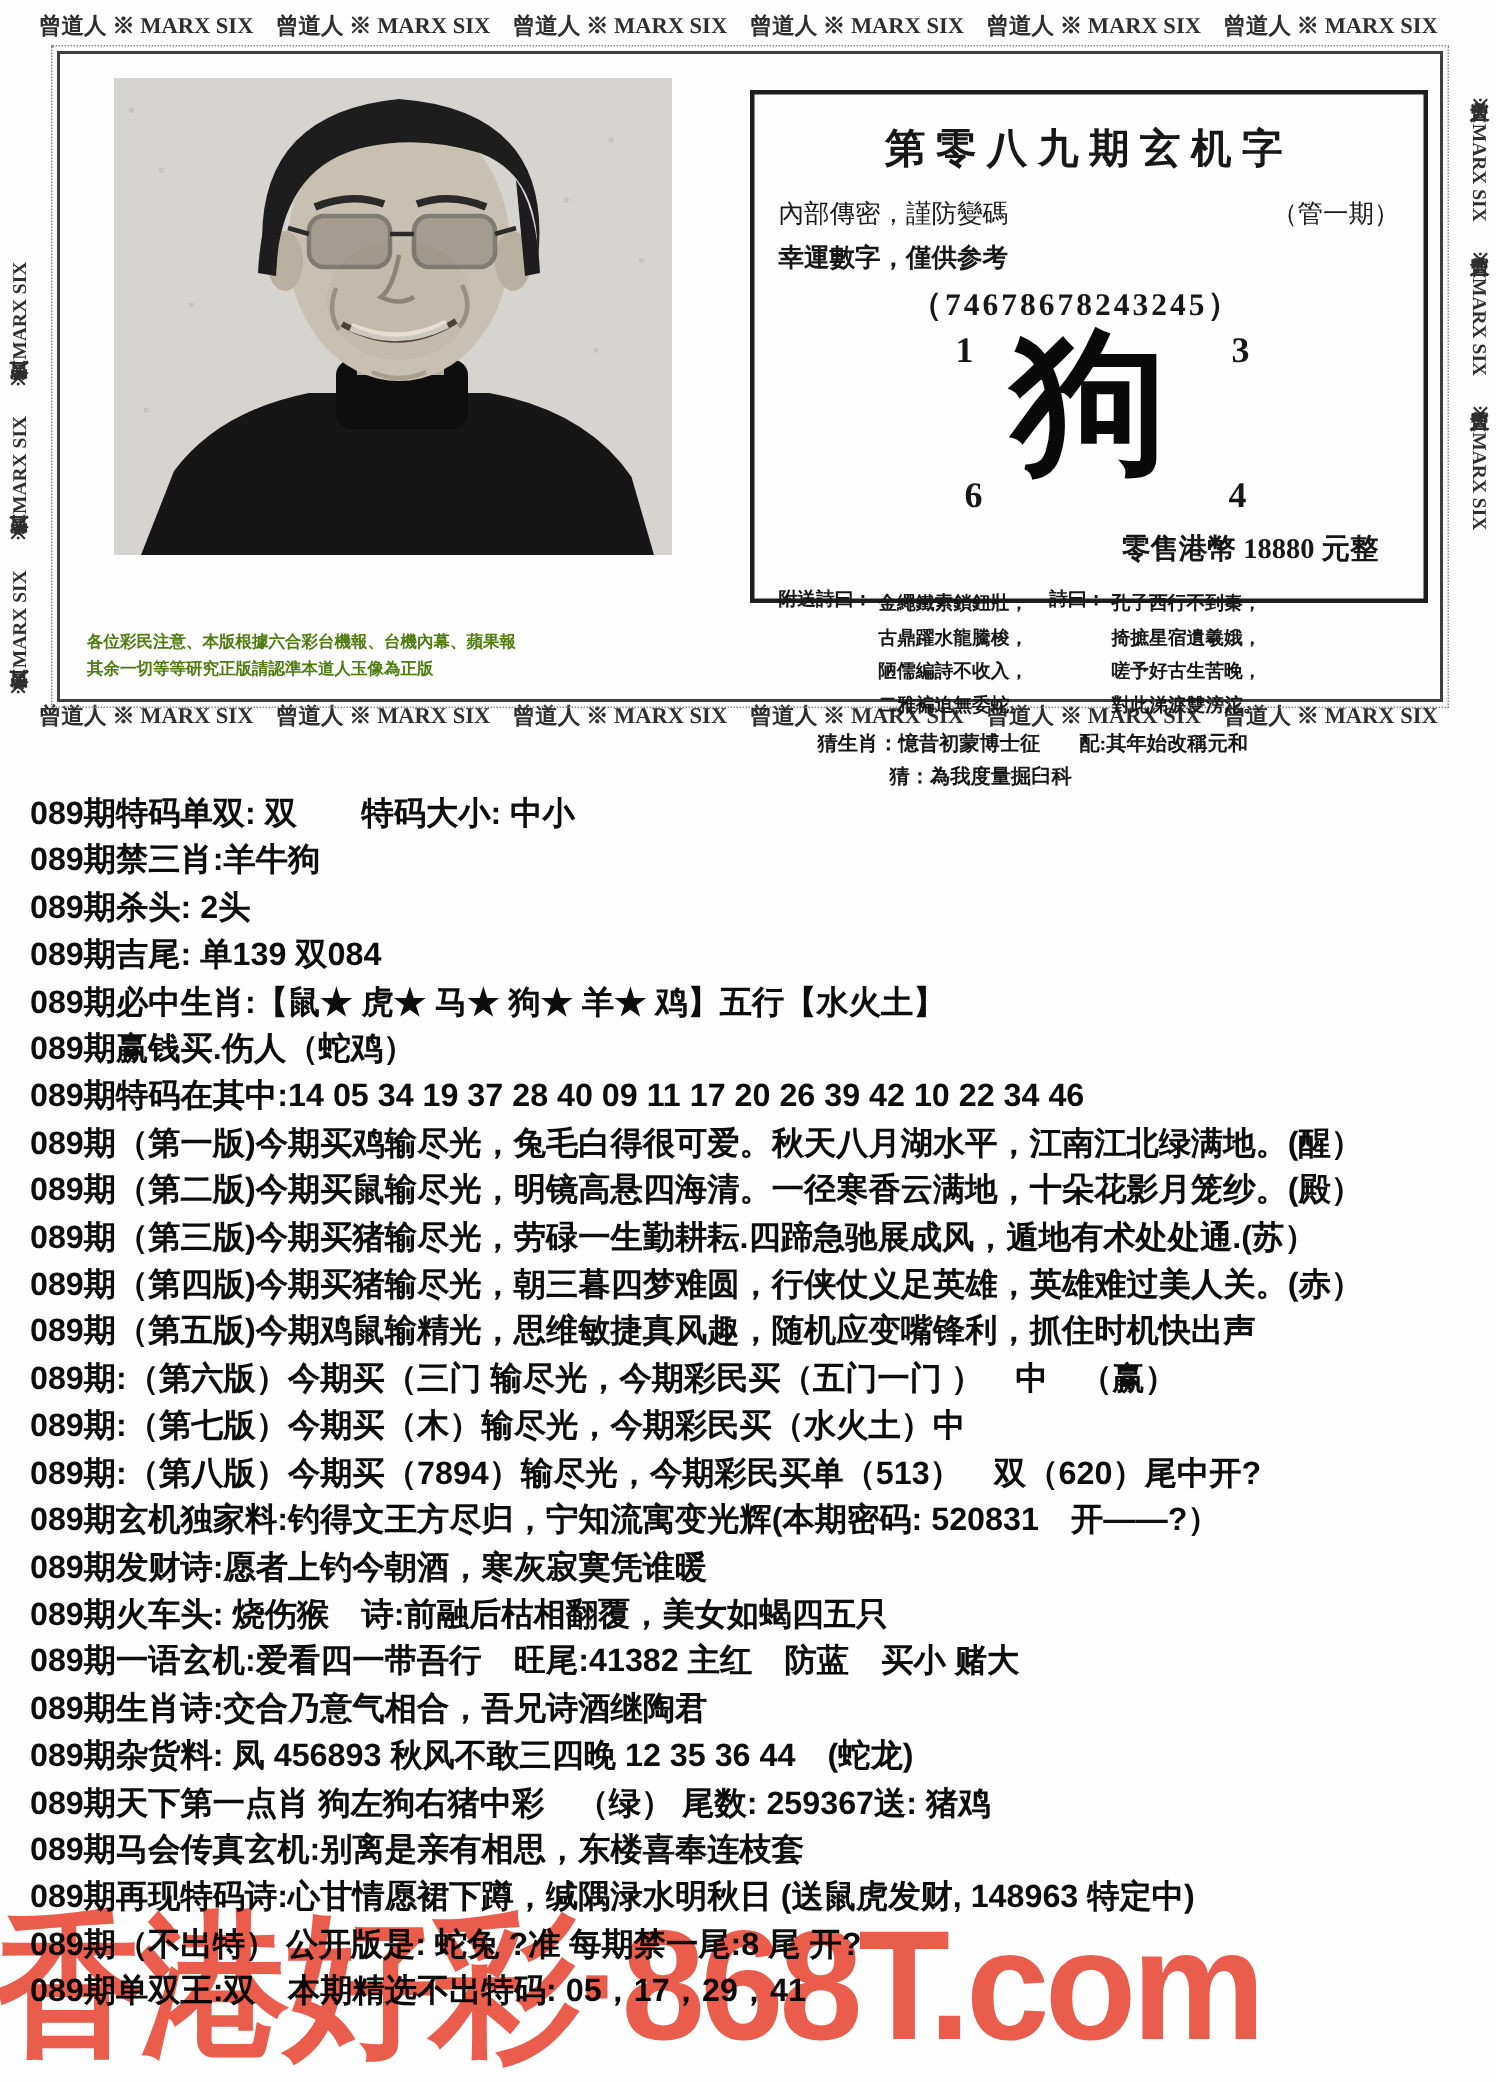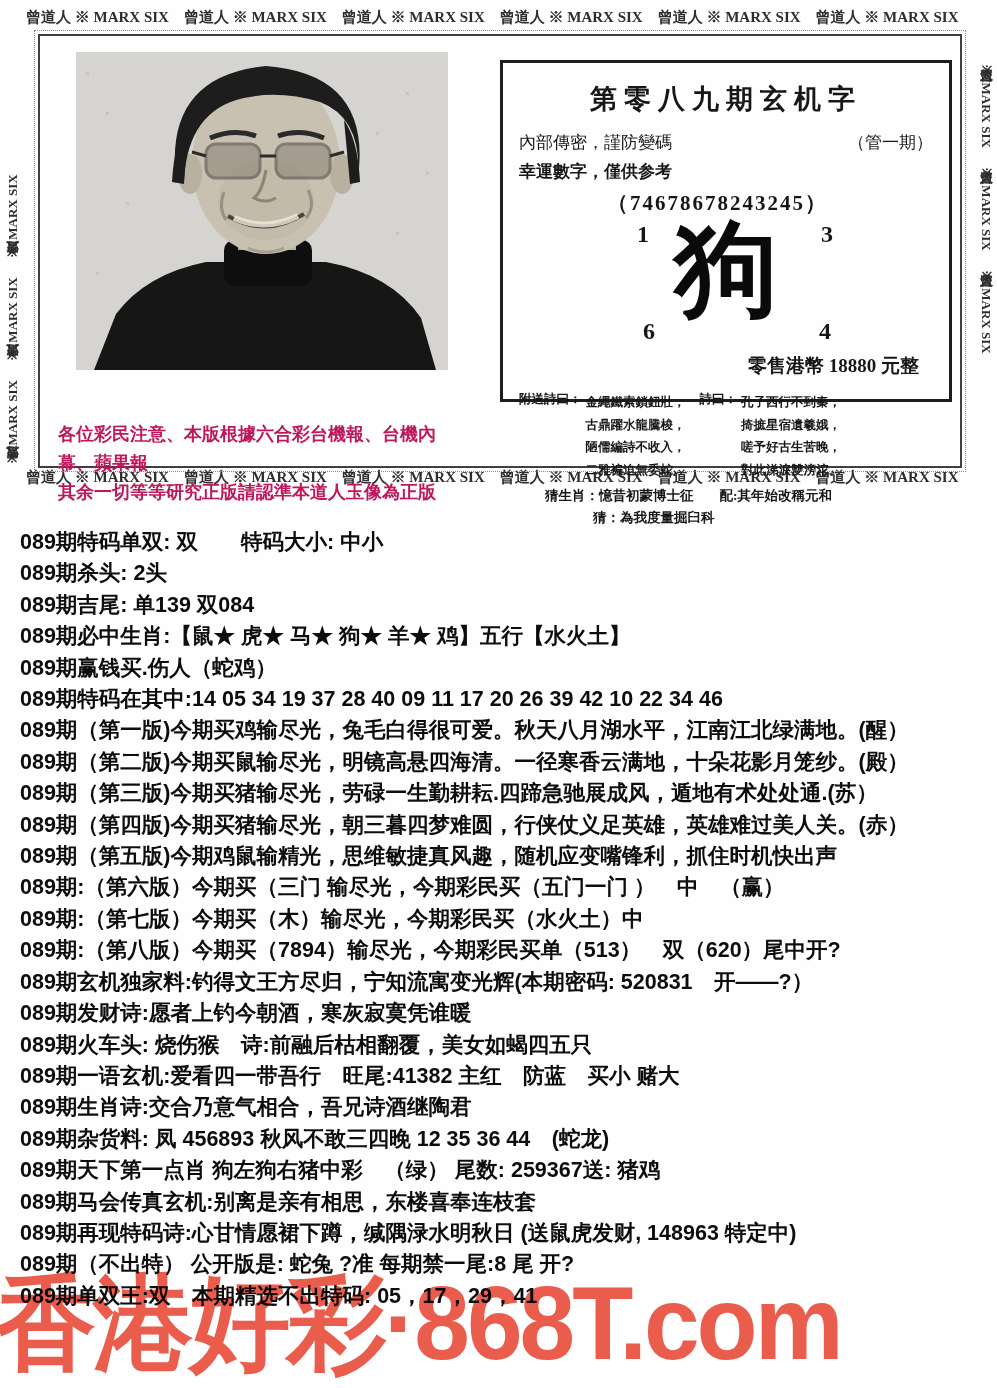--- a/index.html
+++ b/index.html
@@ -16,21 +16,21 @@
   .strip-left{left:4px;top:58px;transform:rotate(180deg);}
   .strip-right{right:2px;top:58px;}
   .frame{position:absolute;left:38px;top:34px;width:920px;height:430px;
          border:2px solid #3f3f3f;outline:1px dotted #8a8a8a;outline-offset:3px;}
 
   
   .photo{position:absolute;left:76px;top:52px;width:372px;height:318px;background:#d9d7d2;overflow:hidden;}
   .caption{position:absolute;left:76px;top:374px;width:372px;text-align:center;
            font-family:"Liberation Serif",serif;font-size:40px;font-weight:700;letter-spacing:14px;color:#141414;}
   .notes{position:absolute;left:58px;top:420px;width:410px;font-family:"Liberation Serif",serif;
-         font-size:18px;font-weight:700;color:#be185d;line-height:1.6;}
+         font-size:11px;font-weight:700;color:#4d7c0f;line-height:1.6;}
 
   
   .mbox{position:absolute;left:500px;top:60px;width:452px;height:342px;border:3px solid #1d1d1d;
         font-family:"Liberation Serif",serif;color:#171717;box-sizing:border-box;padding:12px 16px 6px 16px;}
   .mbox-title{text-align:center;font-size:27px;font-weight:700;letter-spacing:7px;margin-top:6px;}
   .mbox-row1{display:flex;justify-content:space-between;font-size:17px;font-weight:400;margin-top:14px;gap:36px;}
   .mbox-row2{font-size:17px;font-weight:700;margin-top:6px;}
   .mbox-code{font-size:21px;font-weight:700;letter-spacing:2px;margin-top:6px;padding-left:88px;}
   .zodiac-wrap{position:relative;height:126px;margin-top:2px;}
   .zodiac-char{position:absolute;left:0;right:0;top:-6px;text-align:center;font-size:104px;line-height:1.1;
@@ -162,20 +162,21 @@
     </div>
     <div class="guess-row">
       <span>猜生肖：憶昔初蒙博士征</span>
       <span>配:其年始改稱元和</span>
     </div>
     <div class="guess2">猜：為我度量掘臼科</div>
   </div>
 
   <div class="tips">
       <div class="tip-line">089期特码单双: 双　　特码大小: 中小</div>
+      <div class="tip-line">089期禁三肖:羊牛狗</div>
       <div class="tip-line">089期杀头: 2头</div>
       <div class="tip-line">089期吉尾: 单139 双084</div>
       <div class="tip-line">089期必中生肖:【鼠★ 虎★ 马★ 狗★ 羊★ 鸡】五行【水火土】</div>
       <div class="tip-line">089期赢钱买.伤人（蛇鸡）</div>
       <div class="tip-line">089期特码在其中:14 05 34 19 37 28 40 09 11 17 20 26 39 42 10 22 34 46</div>
       <div class="tip-line">089期（第一版)今期买鸡输尽光，兔毛白得很可爱。秋天八月湖水平，江南江北绿满地。(醒）</div>
       <div class="tip-line">089期（第二版)今期买鼠输尽光，明镜高悬四海清。一径寒香云满地，十朵花影月笼纱。(殿）</div>
       <div class="tip-line">089期（第三版)今期买猪输尽光，劳碌一生勤耕耘.四蹄急驰展成风，遁地有术处处通.(苏）</div>
       <div class="tip-line">089期（第四版)今期买猪输尽光，朝三暮四梦难圆，行侠仗义足英雄，英雄难过美人关。(赤）</div>
       <div class="tip-line">089期（第五版)今期鸡鼠输精光，思维敏捷真风趣，随机应变嘴锋利，抓住时机快出声</div>

